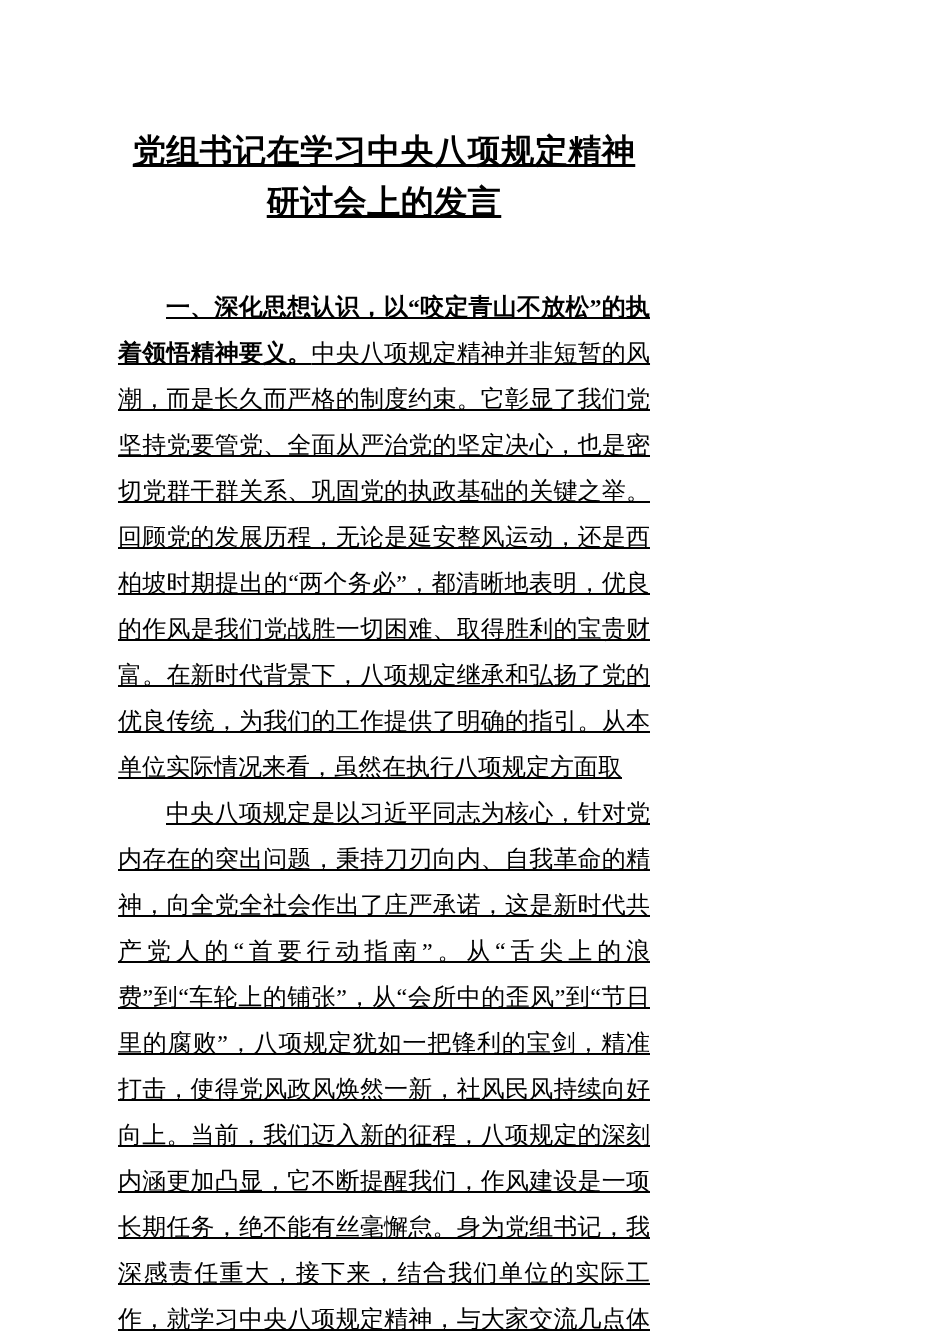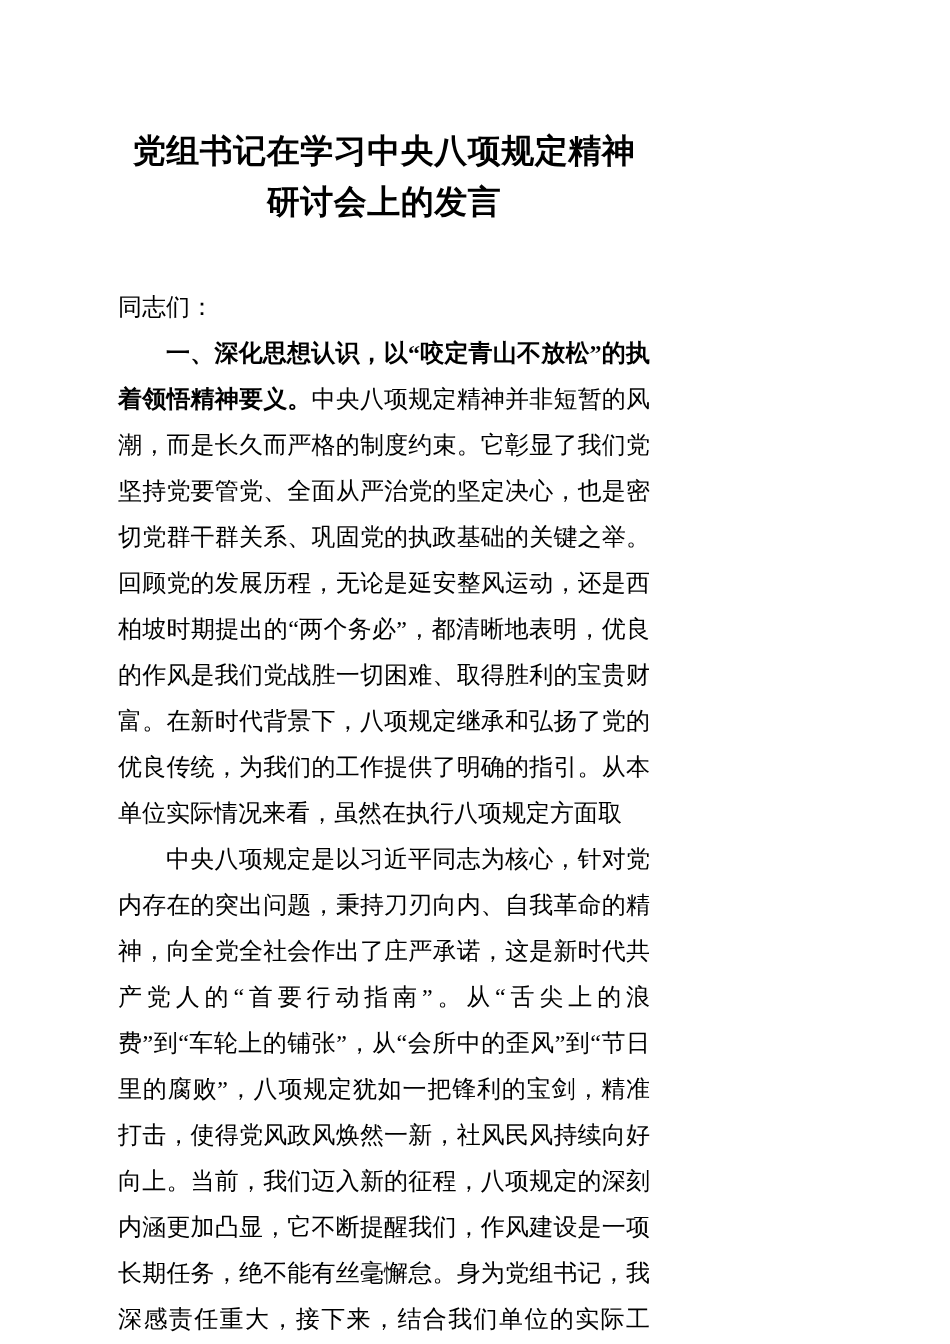--- a/index.html
+++ b/index.html
@@ -14,20 +14,21 @@
       -webkit-font-smoothing: antialiased;
     }
     .page {
       position: relative;
       width: 768px;
       height: 1344px;
       box-sizing: border-box;
       background: #ffffff;
       padding: 126px 118px 0 118px;
       overflow: hidden;
+      text-decoration: underline;
     }
     .doc-title {
       margin: 0 0 56px 0;
       font-size: 33px;
       font-weight: bold;
       line-height: 1.55;
       text-align: center;
       letter-spacing: 0.5px;
     }
     .doc-body {
@@ -47,19 +48,18 @@
       font-weight: bold;
     }
   </style>
 </head>
 <body>
 
 <div class="page">
   <h1 class="doc-title">党组书记在学习中央八项规定精神研讨会上的发言</h1>
 
   <div class="doc-body">
-    <p class="salutation">同志们：</p>
 
     <p class="para"><strong class="lead">一、深化思想认识，以“咬定青山不放松”的执着领悟精神要义。</strong><span>中央八项规定精神并非短暂的风潮，而是长久而严格的制度约束。它彰显了我们党坚持党要管党、全面从严治党的坚定决心，也是密切党群干群关系、巩固党的执政基础的关键之举。回顾党的发展历程，无论是延安整风运动，还是西柏坡时期提出的“两个务必”，都清晰地表明，优良的作风是我们党战胜一切困难、取得胜利的宝贵财富。在新时代背景下，八项规定继承和弘扬了党的优良传统，为我们的工作提供了明确的指引。从本单位实际情况来看，虽然在执行八项规定方面取</span></p>
 
     <p class="para">中央八项规定是以习近平同志为核心，针对党内存在的突出问题，秉持刀刃向内、自我革命的精神，向全党全社会作出了庄严承诺，这是新时代共产党人的“首要行动指南”。从“舌尖上的浪费”到“车轮上的铺张”，从“会所中的歪风”到“节日里的腐败”，八项规定犹如一把锋利的宝剑，精准打击，使得党风政风焕然一新，社风民风持续向好向上。当前，我们迈入新的征程，八项规定的深刻内涵更加凸显，它不断提醒我们，作风建设是一项长期任务，绝不能有丝毫懈怠。身为党组书记，我深感责任重大，接下来，结合我们单位的实际工作，就学习中央八项规定精神，与大家交流几点体会。</p>
   </div>
 </div>
 
 </body></html>

